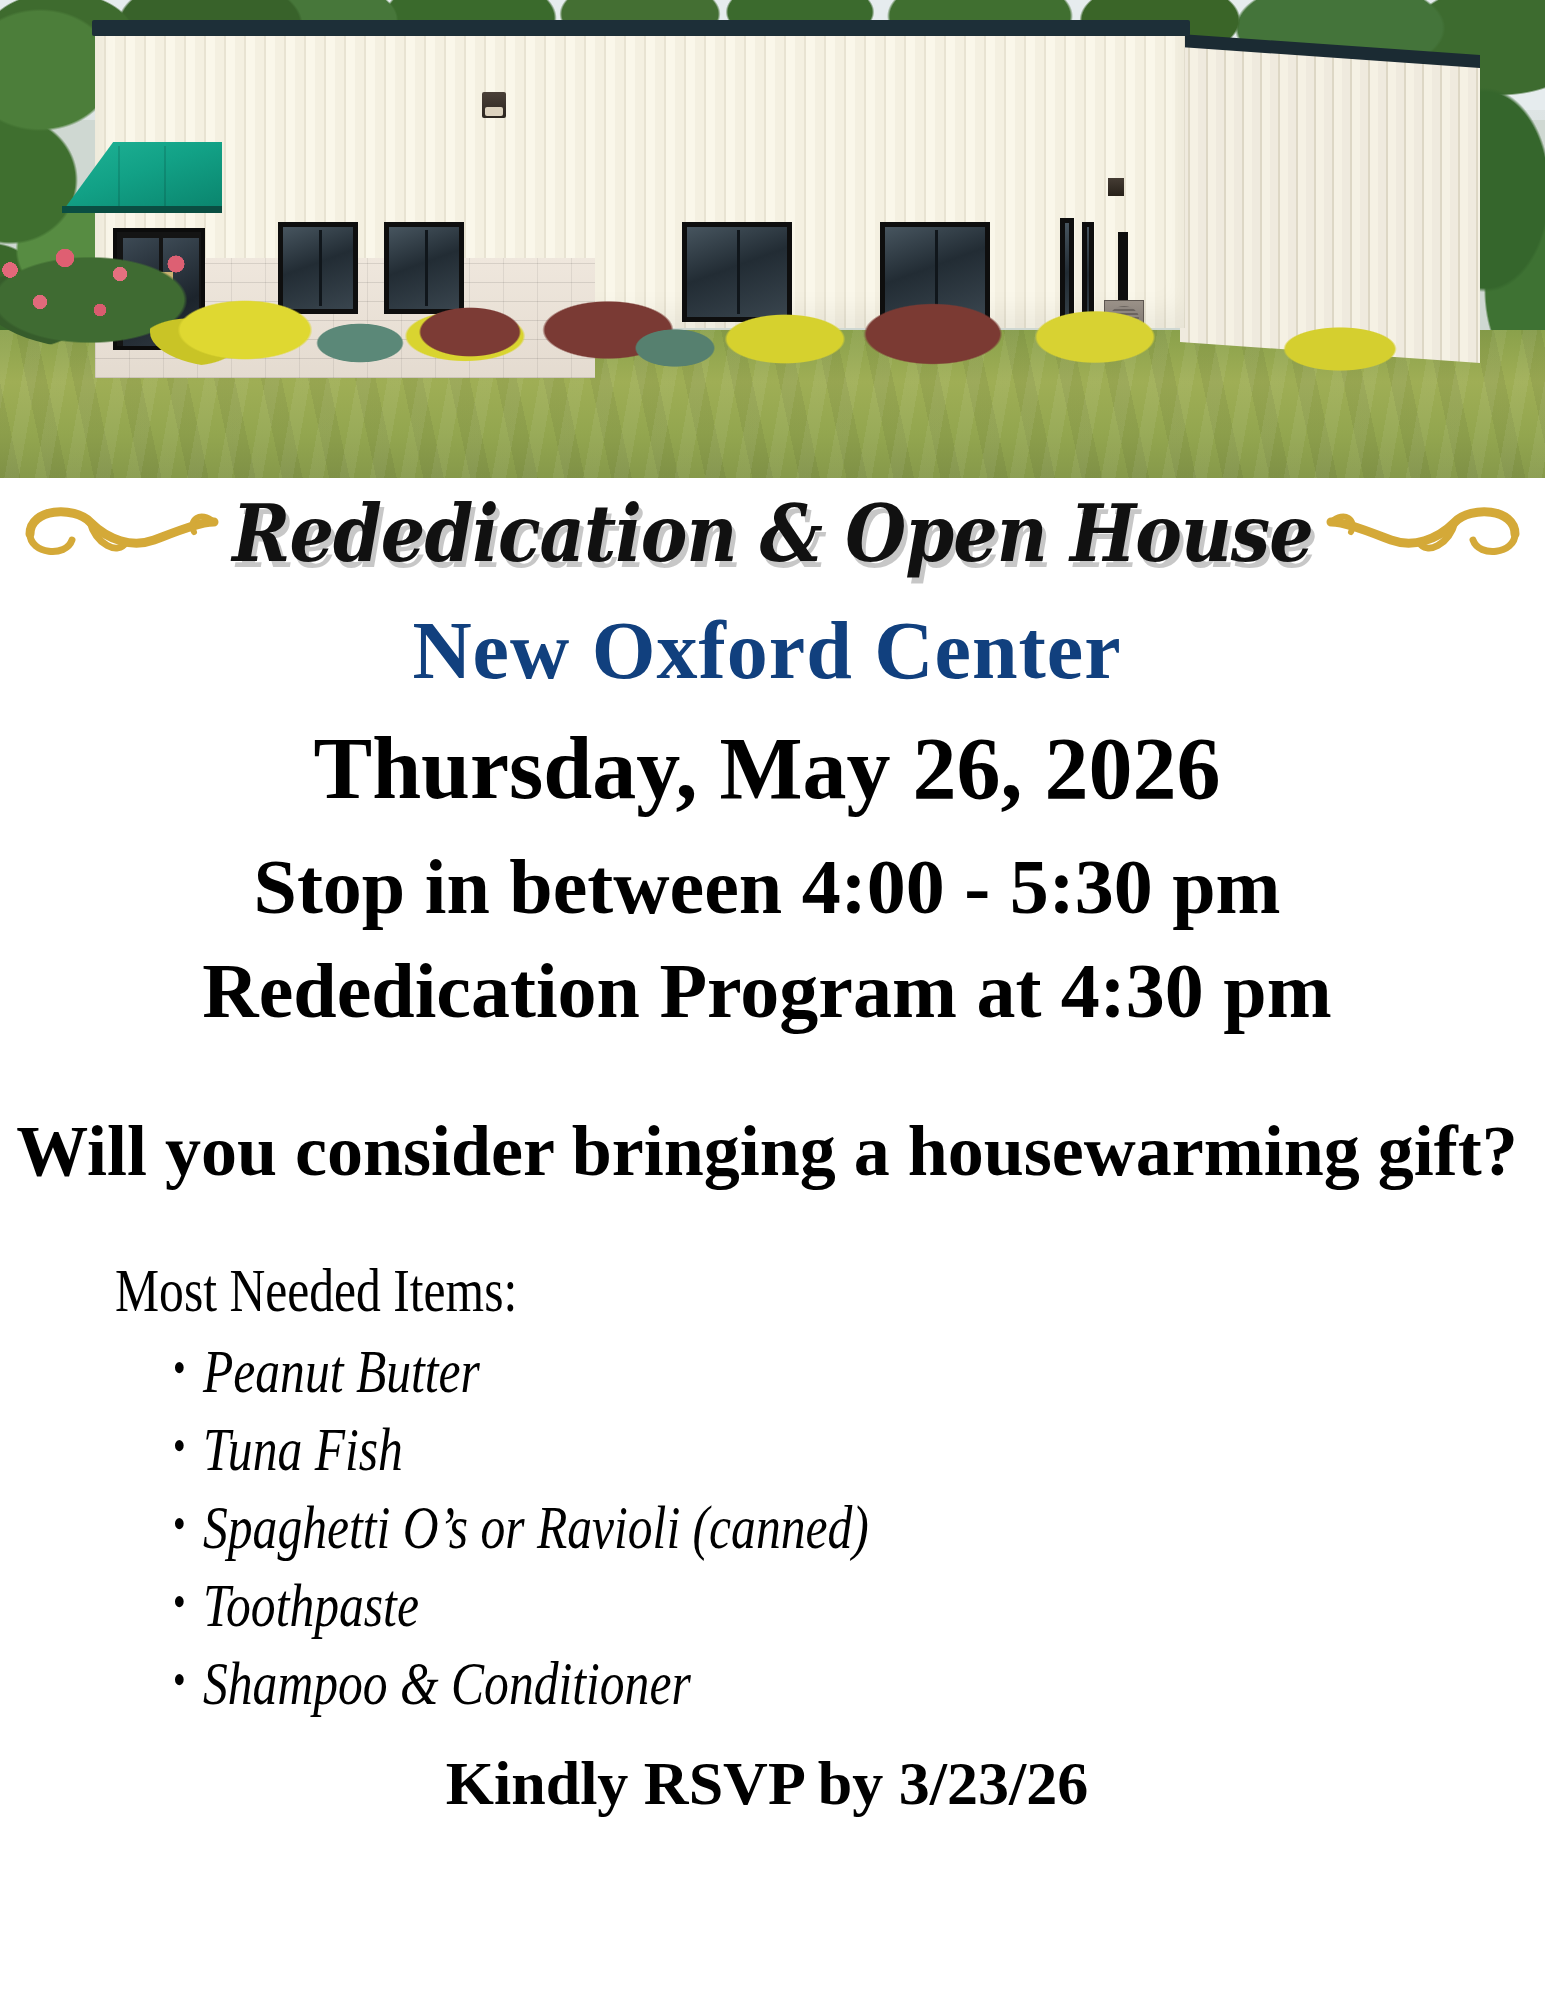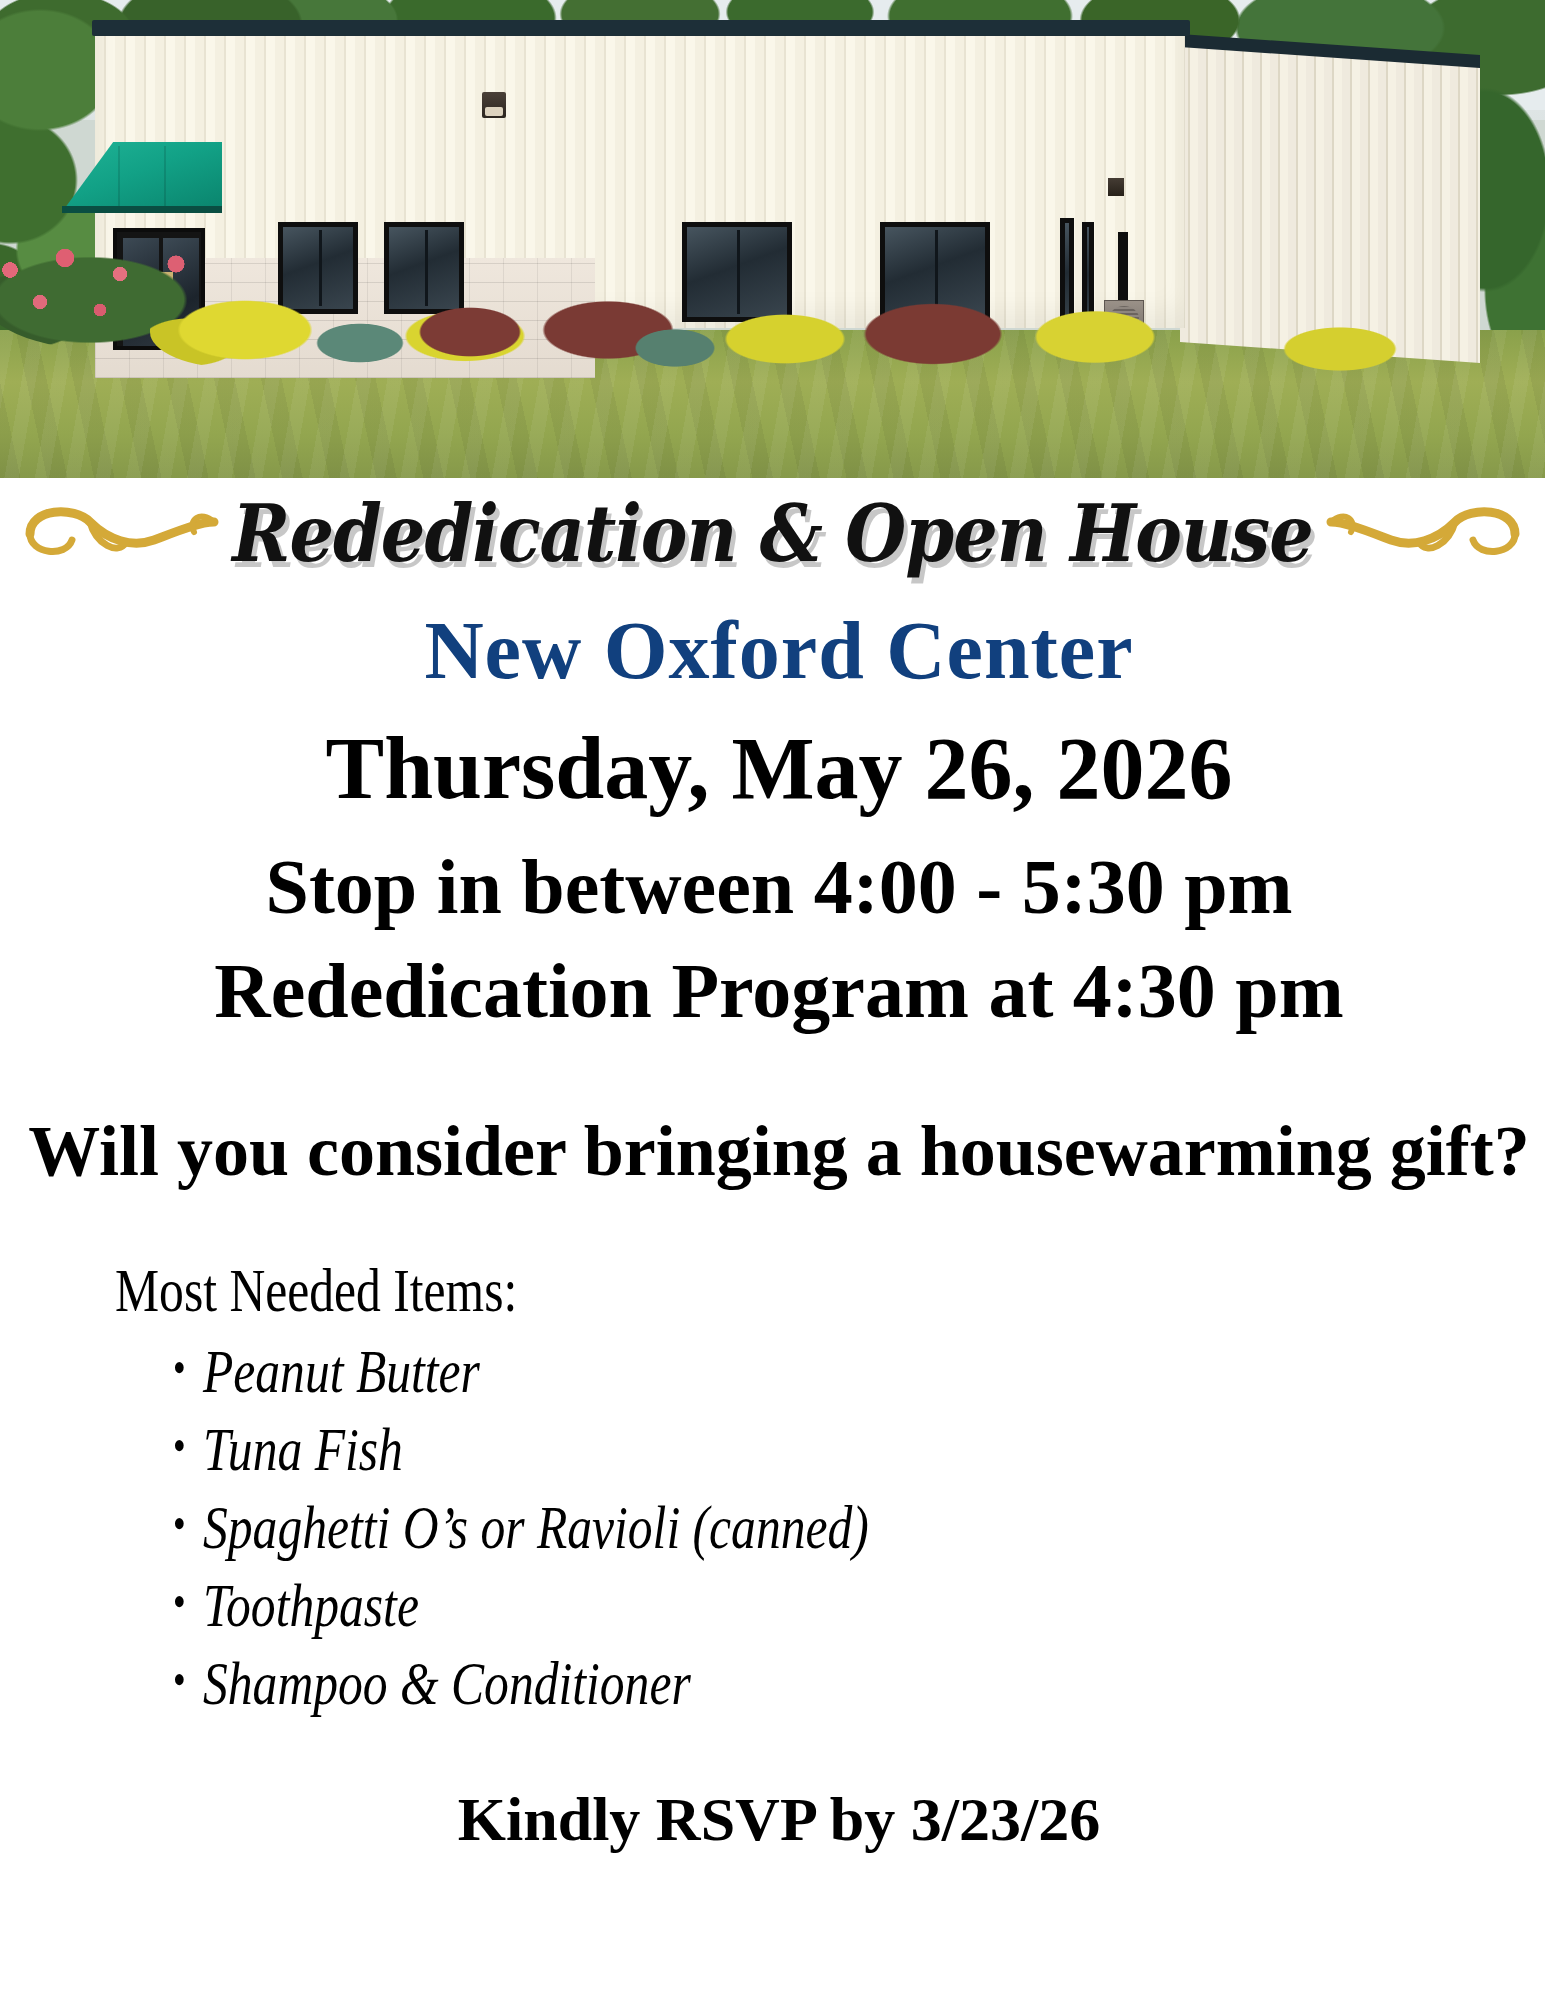--- a/index.html
+++ b/index.html
@@ -232,21 +232,21 @@
     color: #111;
     white-space: nowrap;
     text-shadow: 4px 5px 0 rgba(0,0,0,0.22);
     padding: 0 10px;
     transform: scaleY(1.12);
   }
 
   
   .center-line {
     position: absolute;
-    left: 16px; width: 1526px;
+    left: 4px; width: 1526px;
     text-align: center;
     white-space: nowrap;
   }
   .t-center {
     font-family: "Liberation Serif", "DejaVu Serif", serif;
     font-weight: 700;
     font-size: 82px;
     color: #11407e;
     transform: scaleX(0.80);
     letter-spacing: 1px;
@@ -449,15 +449,15 @@
   <div class="items-head">Most Needed Items:</div>
   <ul class="items-list">
     <li>Peanut Butter</li>
     <li>Tuna Fish</li>
     <li>Spaghetti O’s or Ravioli (canned)</li>
     <li>Toothpaste</li>
     <li>Shampoo &amp; Conditioner</li>
   </ul>
 </div>
 
-<div class="center-line" style="top:1748px;margin-top:36px;">
+<div class="center-line" style="top:1748px;">
   <span class="t-rsvp">Kindly RSVP by 3/23/26</span>
 </div>
 
 </body></html>

